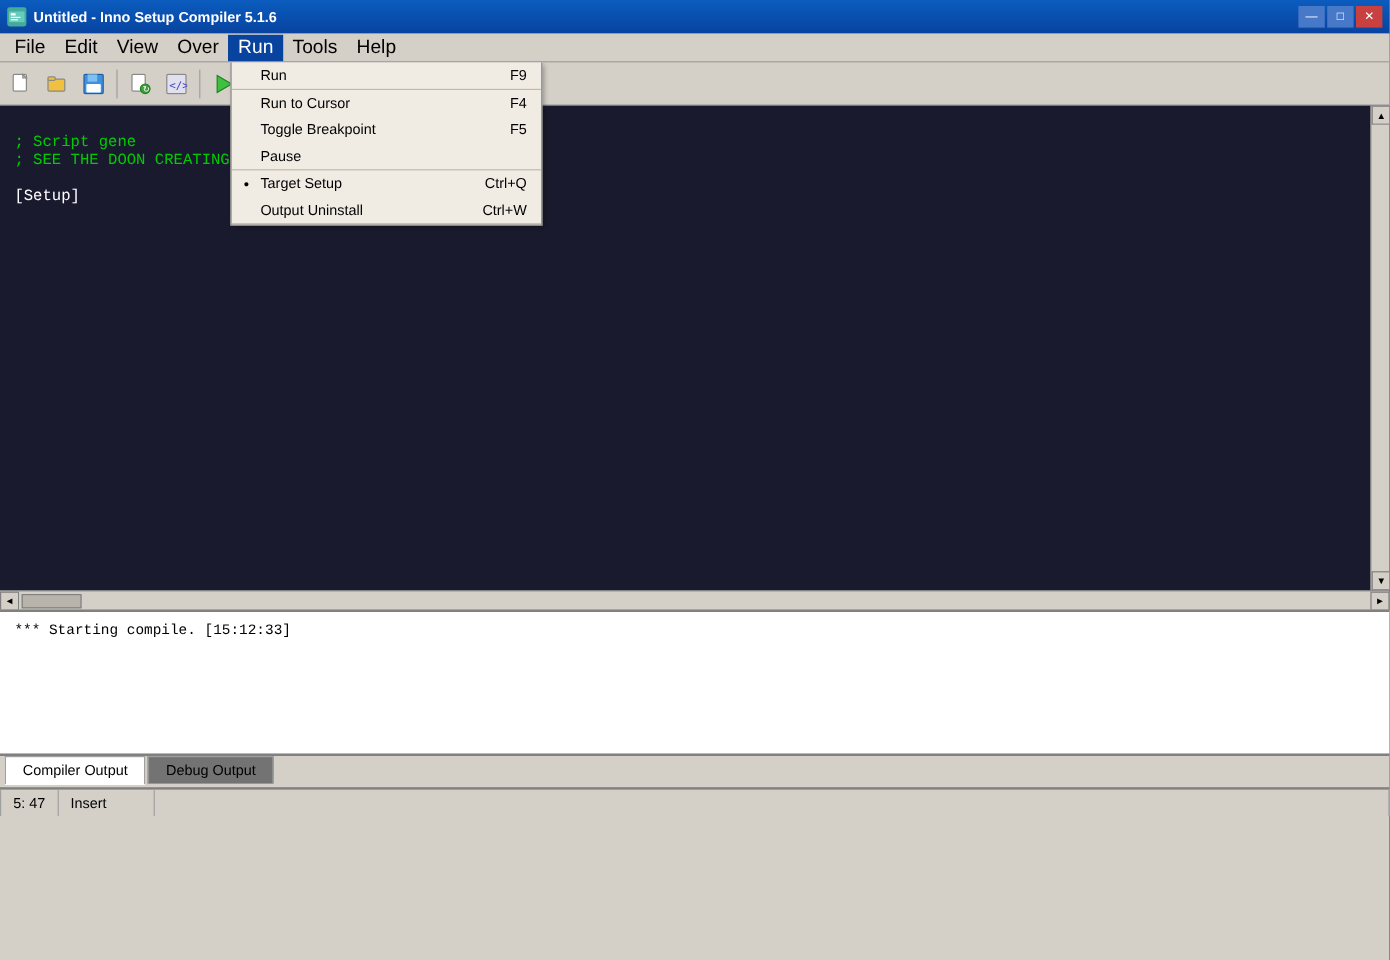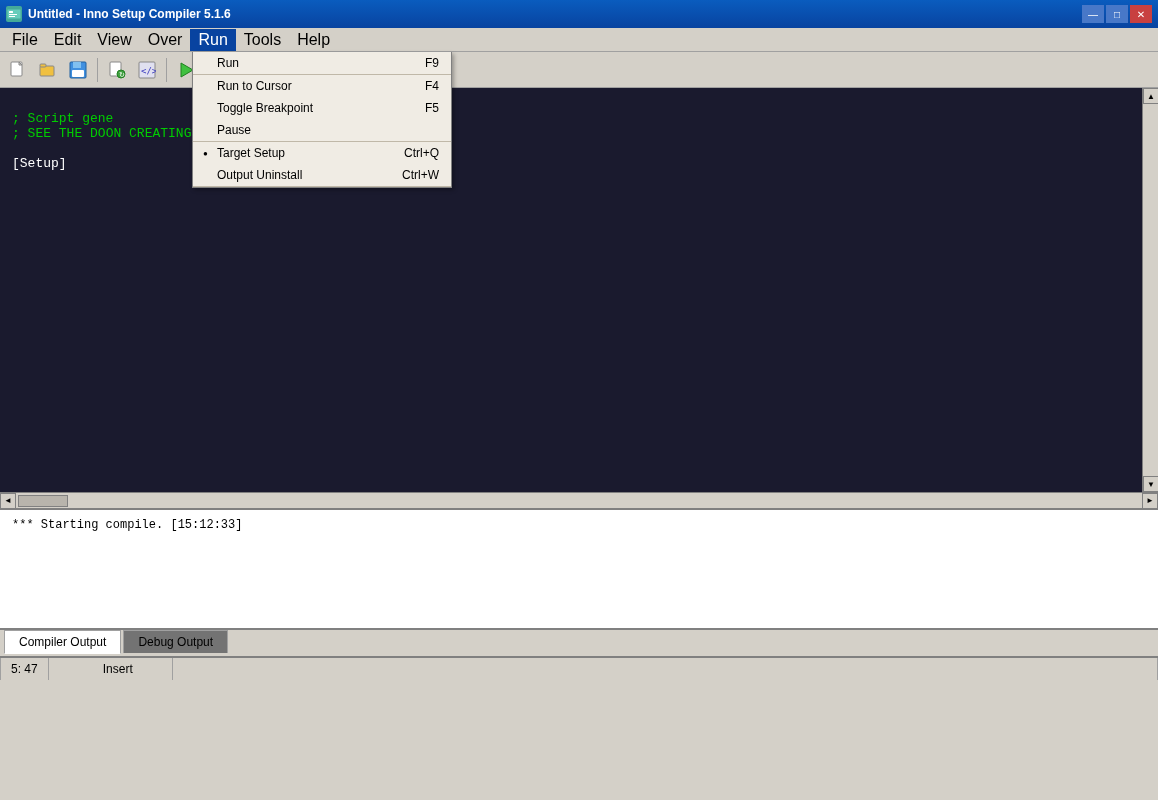--- a/index.html
+++ b/index.html
@@ -236,21 +236,20 @@
 
     
     #status-bar {
       background: #d4d0c8;
       height: 24px;
       display: flex;
       align-items: center;
       border-top: 2px solid #808080;
       padding: 0;
       font-size: 12px;
-      gap: 44px;
     }
     .status-cell {
       padding: 2px 10px;
       border-right: 1px solid #a0a0a0;
       height: 100%;
       display: flex;
       align-items: center;
     }
     .status-cell:first-child {
       border-left: 1px solid #a0a0a0;

